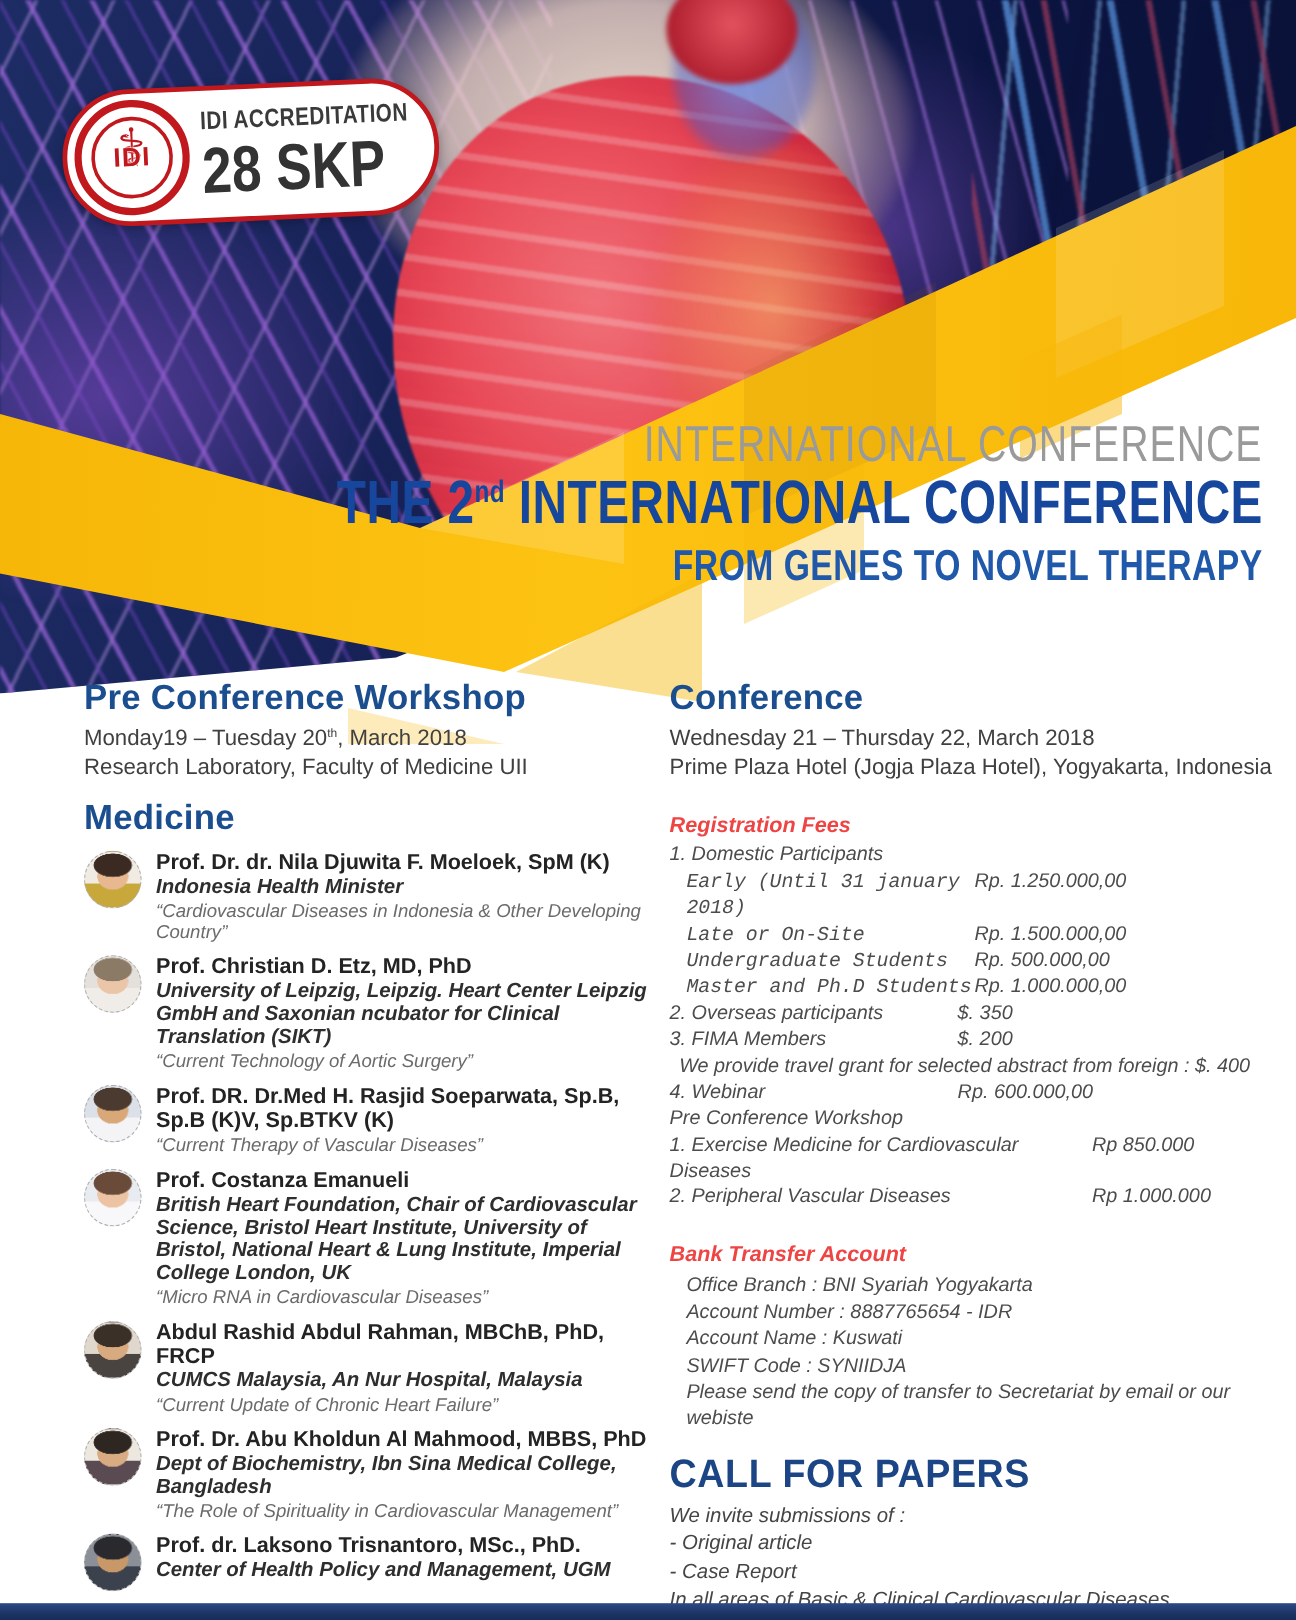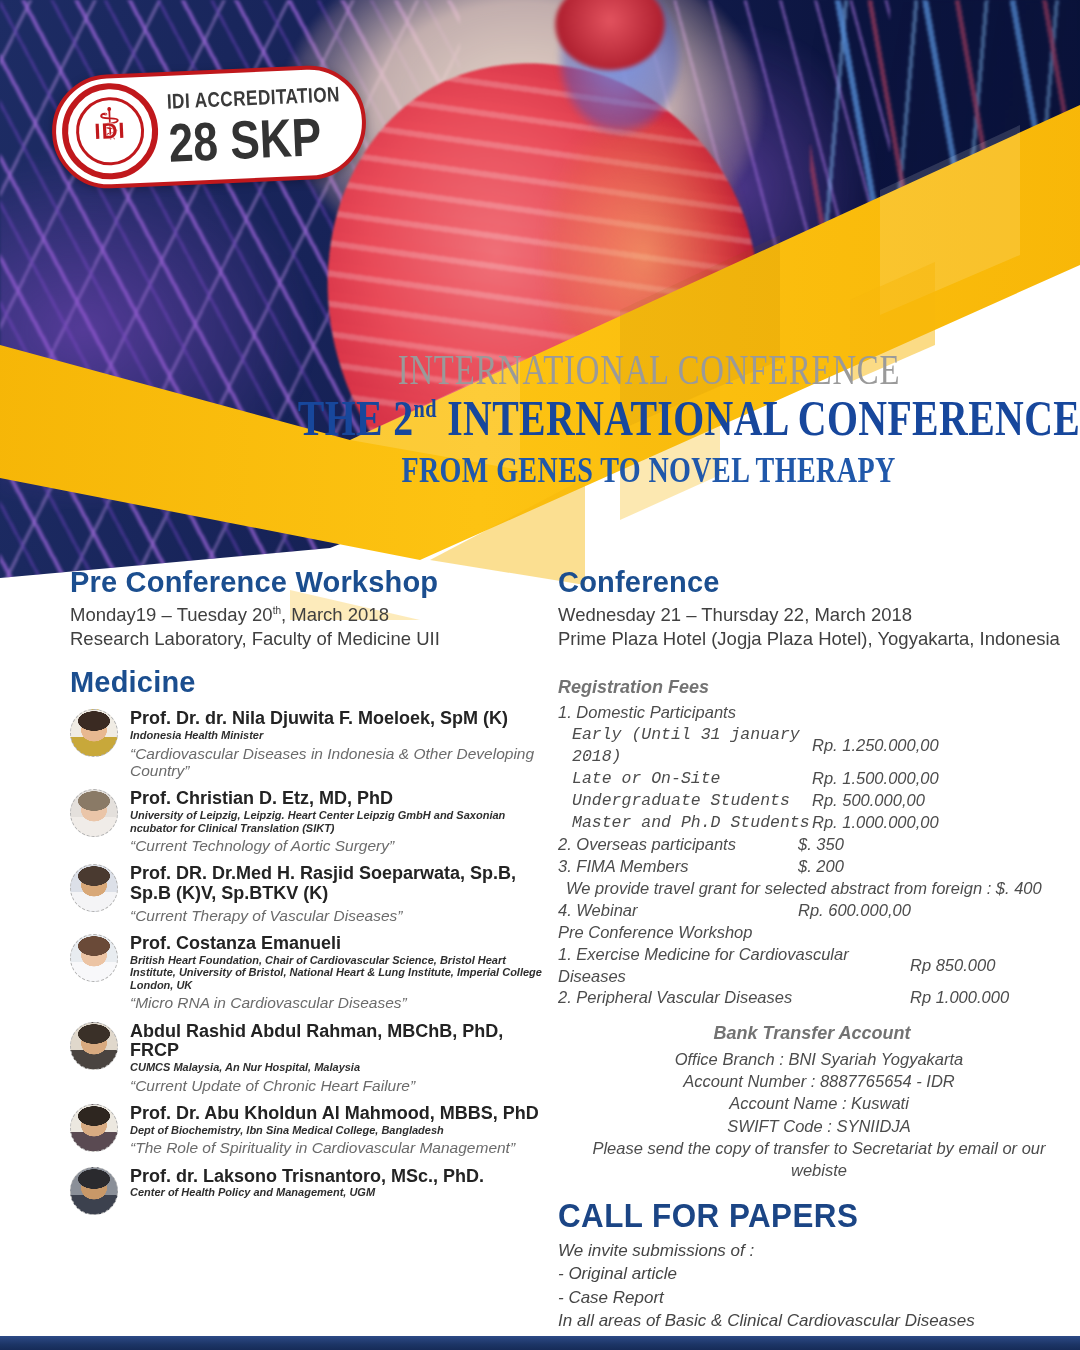--- a/index.html
+++ b/index.html
@@ -63,21 +63,21 @@
   .idi-staff{position:absolute;font-size:44px;color:#c0181c;line-height:1;top:2px;}
   .idi-text{position:relative;font-weight:bold;color:#c0181c;font-size:22px;letter-spacing:1px;
     text-shadow:0 0 2px #fff,0 0 2px #fff;}
   .badge-txt{display:flex;flex-direction:column;line-height:1;padding-top:2px;}
   .badge-acc{font-size:21px;font-weight:bold;color:#3a3a3a;letter-spacing:.5px;
     display:inline-block;transform:scaleX(.82);transform-origin:left center;white-space:nowrap;}
   .badge-skp{font-size:54px;font-weight:bold;color:#333;margin-top:4px;
     display:inline-block;transform:scaleX(.82);transform-origin:left center;white-space:nowrap;}
 
   
-  .titleblock{position:absolute;right:0;top:348px;text-align:center;z-index:5;font-family:Liberation Serif, serif;}
+  .titleblock{position:absolute;right:28px;top:348px;text-align:right;z-index:5;}
   .titleblock .row{line-height:1.05;}
   .cnd{display:inline-block;transform:scaleX(.78);transform-origin:right center;white-space:nowrap;}
   .kicker{font-size:42px;font-weight:400;color:#9a9a9a;letter-spacing:1px;}
   .t-main{font-size:51px;font-weight:bold;color:#17479c;letter-spacing:.5px;}
   .t-main sup{font-size:26px;}
   .t-sub{font-size:36px;font-weight:bold;color:#2058aa;letter-spacing:.5px;}
 
   
   .col-left{position:absolute;left:70px;top:566px;width:478px;}
   .col-right{position:absolute;left:558px;top:566px;width:508px;}
@@ -87,44 +87,44 @@
   
   #speakers-list{margin-top:10px;}
   .speaker{display:flex;gap:12px;margin-bottom:10px;}
   .avatar{flex:0 0 auto;width:46px;height:46px;border-radius:50%;border:1px dashed #b0b0b0;
     background:
       radial-gradient(ellipse 62% 38% at 50% 24%,var(--hair) 0 55%,transparent 57%),
       radial-gradient(ellipse 46% 40% at 50% 44%,var(--skin) 0 60%,transparent 62%),
       linear-gradient(to bottom,var(--bg) 0 58%,var(--cloth) 58%);}
   .sp-txt{flex:1;}
   .sp-name{font-size:18px;font-weight:bold;color:#232323;line-height:1.1;}
-  .sp-aff{font-size:11px;font-weight:bold;font-style:italic;color:#2e2e2e;line-height:1.13;}
+  .sp-aff{font-size:17px;font-weight:bold;font-style:italic;color:#2e2e2e;line-height:1.13;}
   .sp-talk{font-size:15.5px;font-style:italic;color:#6b6b6b;line-height:1.12;margin-top:3px;}
   #speakers-list .speaker:nth-child(1) .avatar{--hair:#3a2a22;--skin:#e8b890;--cloth:#c8a83a;--bg:#f0ece4;}
   #speakers-list .speaker:nth-child(2) .avatar{--hair:#8a7a66;--skin:#eac5a8;--cloth:#f0ece8;--bg:#e4e0dc;}
   #speakers-list .speaker:nth-child(3) .avatar{--hair:#4a3a30;--skin:#d8a878;--cloth:#f4f4f6;--bg:#dce0e8;}
   #speakers-list .speaker:nth-child(4) .avatar{--hair:#6a4a38;--skin:#ecc4a4;--cloth:#f8f8fa;--bg:#e8ecf0;}
   #speakers-list .speaker:nth-child(5) .avatar{--hair:#3a3028;--skin:#d8aa80;--cloth:#4a4440;--bg:#e0d8cc;}
   #speakers-list .speaker:nth-child(6) .avatar{--hair:#2e2620;--skin:#d8ab82;--cloth:#5a4a52;--bg:#ece8e0;}
   #speakers-list .speaker:nth-child(7) .avatar{--hair:#2a2a2e;--skin:#c89868;--cloth:#3c414e;--bg:#8a8f98;}
   #speakers-list .speaker:nth-child(8) .avatar{--hair:#201c1a;--skin:#d8ae86;--cloth:#2f3640;--bg:#6a7078;}
   #speakers-list .speaker:nth-child(9) .avatar{--hair:#2c2624;--skin:#c09a74;--cloth:#e8e8ea;--bg:#b8bcc2;}
 
   
   .fees{margin-top:26px;font-size:16.5px;font-style:italic;color:#4c4c4c;line-height:1.33;}
-  .fees-h{font-size:18px;font-weight:bold;color:#737373;margin-bottom:2px;}
-  .fee-row{display:flex;align-items:center;}
+  .fees-h{font-size:18px;font-weight:bold;color:#ef4444;margin-bottom:2px;}
+  .fee-row{display:flex;}
   .fee-label{width:240px;flex:0 0 auto;}
   .fee-label.ind{padding-left:14px;font-family:Liberation Mono, monospace;}
   .fee-value{flex:1;}
   .fee-row.wide .fee-label{width:352px;}
   .fee-note{padding-left:8px;}
 
   
-  .bank{margin-top:12px;font-size:16.5px;font-style:italic;color:#4c4c4c;line-height:1.35;text-align:center;}
+  .bank{margin-top:24px;font-size:16.5px;font-style:italic;color:#4c4c4c;line-height:1.35;}
   .bank .line{padding-left:14px;}
 
   
   .cfp-h{margin-top:16px;font-size:33px;font-weight:bold;color:#1b4585;letter-spacing:.5px;
     display:inline-block;transform:scaleX(.95);transform-origin:left center;white-space:nowrap;}
   .cfp{font-size:17px;font-style:italic;color:#454545;line-height:1.36;margin-top:4px;}
 
   .bottom-bar{position:absolute;left:0;bottom:0;width:1080px;height:14px;
     background:linear-gradient(#2d4a86 0%,#1c3566 60%,#162b58 100%);}
 </style>

